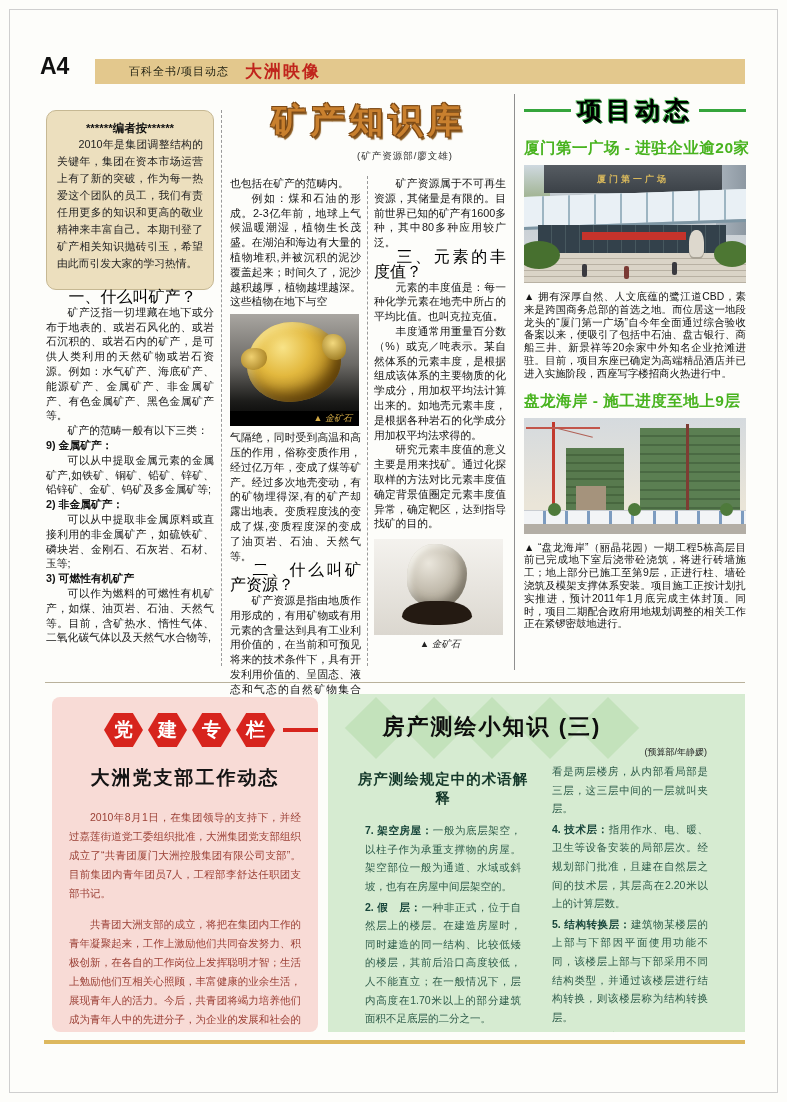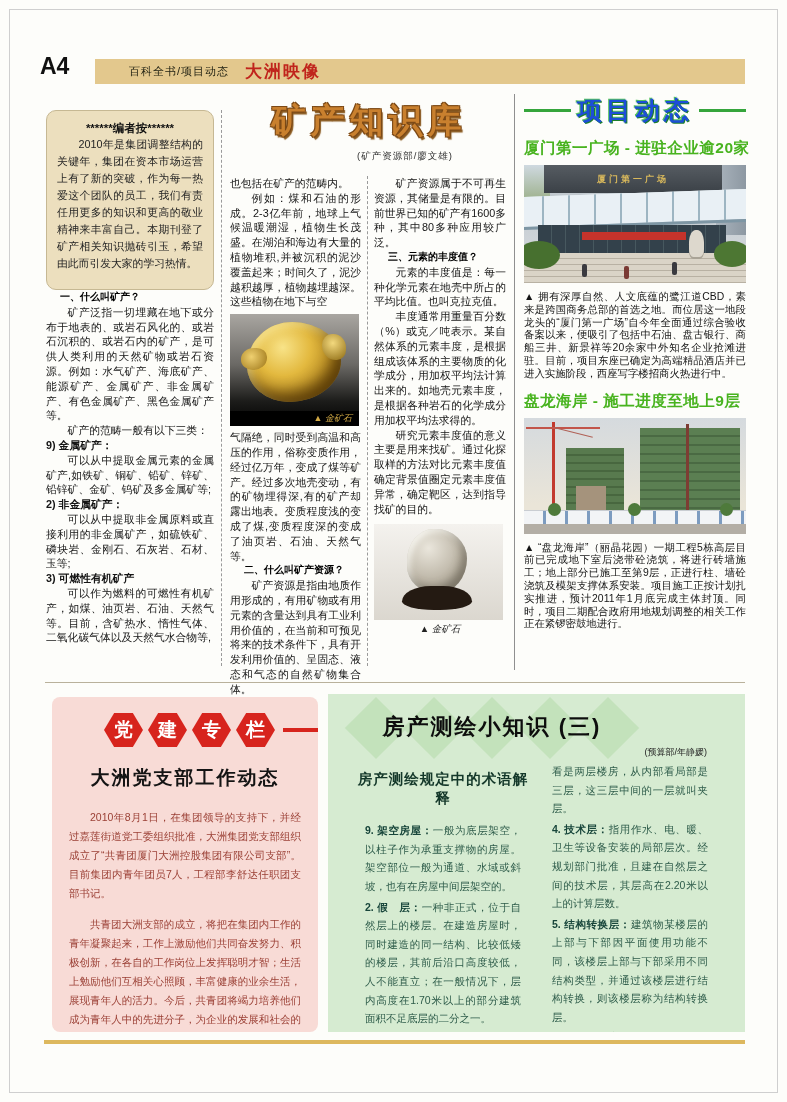--- a/index.html
+++ b/index.html
@@ -24,21 +24,21 @@
 
   
   .colA{position:absolute;left:46px;top:110px;width:168px;}
   .editor-box{box-sizing:border-box;width:168px;min-height:180px;background:#ecdfbe;border:1px solid #c6b893;
               border-radius:10px;padding:10px 10px 8px;}
   .editor-title{text-align:center;font-size:11.5px;font-weight:bold;color:#111;margin:0 0 6px;}
   .editor-body{font-size:10.8px;line-height:17px;text-align:justify;text-indent:2em;color:#242424;margin:0;}
   .artbody{font-size:10.8px;line-height:14.8px;text-align:justify;color:#151515;}
   .artbody p{margin:0;}
   .ind{text-indent:2em;}
-  .colhead{font-size:10px;font-weight:bold;color:#000;margin:8px 0 3px;text-indent:1.4em;}
+  .colhead{font-size:16px;font-weight:normal;color:#000;margin:8px 0 3px;text-indent:1.4em;}
   .lihead{font-weight:bold;text-indent:0;}
 
   
   .art-title{position:absolute;left:228px;top:98px;width:282px;text-align:center;
              font-size:34px;font-weight:900;letter-spacing:5px;color:#c9802e;
              text-shadow:1px 1px 0 #7c4916,-1px 1px 0 #7c4916,1px -1px 0 #7c4916,-1px -1px 0 #7c4916,2px 3px 1px #8a5a20;}
   .art-credit{position:absolute;left:300px;top:150px;width:210px;text-align:center;
               font-size:9.5px;color:#2e2e2e;letter-spacing:1px;}
   .colB{position:absolute;left:230px;top:176px;width:131px;}
   .colC{position:absolute;left:374px;top:176px;width:132px;}
@@ -65,21 +65,21 @@
         border-radius:46% 54% 50% 50% / 52% 48% 56% 44%;
         box-shadow:inset -5px -6px 9px rgba(70,65,50,.45),inset 3px 3px 6px rgba(255,255,250,.8);}
   .stand{position:absolute;left:28px;top:62px;width:70px;height:24px;background:#241a12;
          border-radius:45% 45% 50% 50% / 70% 70% 40% 40%;}
   .rockcap{font-size:9.5px;font-style:italic;color:#222;text-align:center;margin:2px 0 0;}
 
   
   .news{position:absolute;left:524px;top:92px;width:222px;}
   .nb-row{display:flex;align-items:center;height:36px;}
   .nb-line{flex:1;height:3px;background:#35a53c;}
-  .nb-text{margin:0 6px;font-size:25px;font-weight:900;color:#1d4ed8;letter-spacing:4px;
+  .nb-text{margin:0 6px;font-size:25px;font-weight:900;color:#000000;letter-spacing:4px;
            text-shadow:1px 1px 0 #1d7f2b,-1px -1px 0 #57c45f;}
   .headline{font-size:15.5px;font-weight:900;color:#48b31f;letter-spacing:.5px;margin:10px 0 6px;white-space:nowrap;}
   .ncap{font-size:10.4px;line-height:12.8px;text-align:justify;color:#141414;margin:8px 0 0;}
 
   
   .photo1{position:relative;width:222px;height:118px;overflow:hidden;background:linear-gradient(#b9c2c9,#d9dde0);}
   .p1-skyL{position:absolute;left:0;top:0;width:26px;height:34px;background:linear-gradient(#cfd9e0,#9fb28f);}
   .p1-skyR{position:absolute;right:0;top:0;width:30px;height:70px;background:linear-gradient(90deg,#aab4bd,#8d98a2);}
   .p1-facade{position:absolute;left:20px;right:24px;top:0;height:28px;background:linear-gradient(#565c62,#3b4147);
              display:flex;align-items:center;justify-content:center;}
@@ -281,21 +281,21 @@
         <span class="diamond"></span>
         <span class="diamond"></span>
       </div>
       <div class="survey-title">房产测绘小知识 (三)</div>
       <div class="survey-credit">(预算部/年静媛)</div>
     </div>
     <div class="survey-cols">
       <div class="scol">
         <div class="survey-sub">房产测绘规定中的术语解释</div>
         <p>
-          <b>9. 架空房屋：</b><span>一般为底层架空，以柱子作为承重支撑物的房屋。架空部位一般为通道、水域或斜坡，也有在房屋中间层架空的。</span>
+          <b>7. 架空房屋：</b><span>一般为底层架空，以柱子作为承重支撑物的房屋。架空部位一般为通道、水域或斜坡，也有在房屋中间层架空的。</span>
         </p>
         <p>
           <b>2. 假　层：</b><span>一种非正式，位于自然层上的楼层。在建造房屋时，同时建造的同一结构、比较低矮的楼层，其前后沿口高度较低，人不能直立；在一般情况下，层内高度在1.70米以上的部分建筑面积不足底层的二分之一。</span>
         </p>
         <p>
           <b>3. 夹　层：</b><span>位于两自然层之间的楼层，指房屋内部空间的局部层次，如一幢房屋从外部</span>
         </p>
       </div>
       <div class="scol">
         <p>看是两层楼房，从内部看局部是三层，这三层中间的一层就叫夹层。</p>

